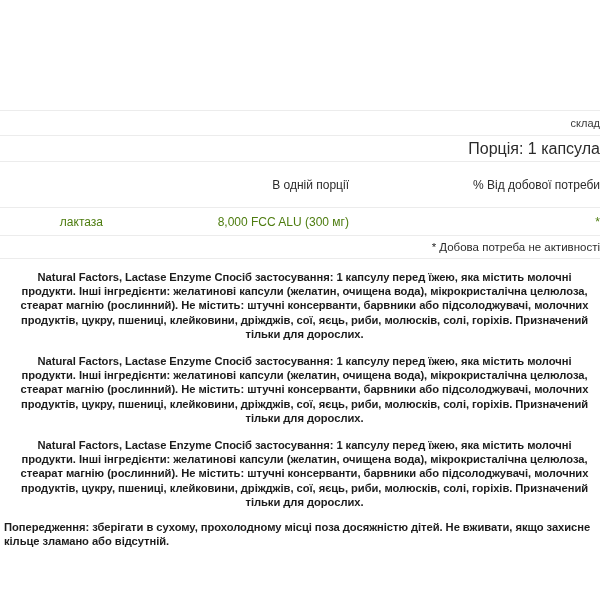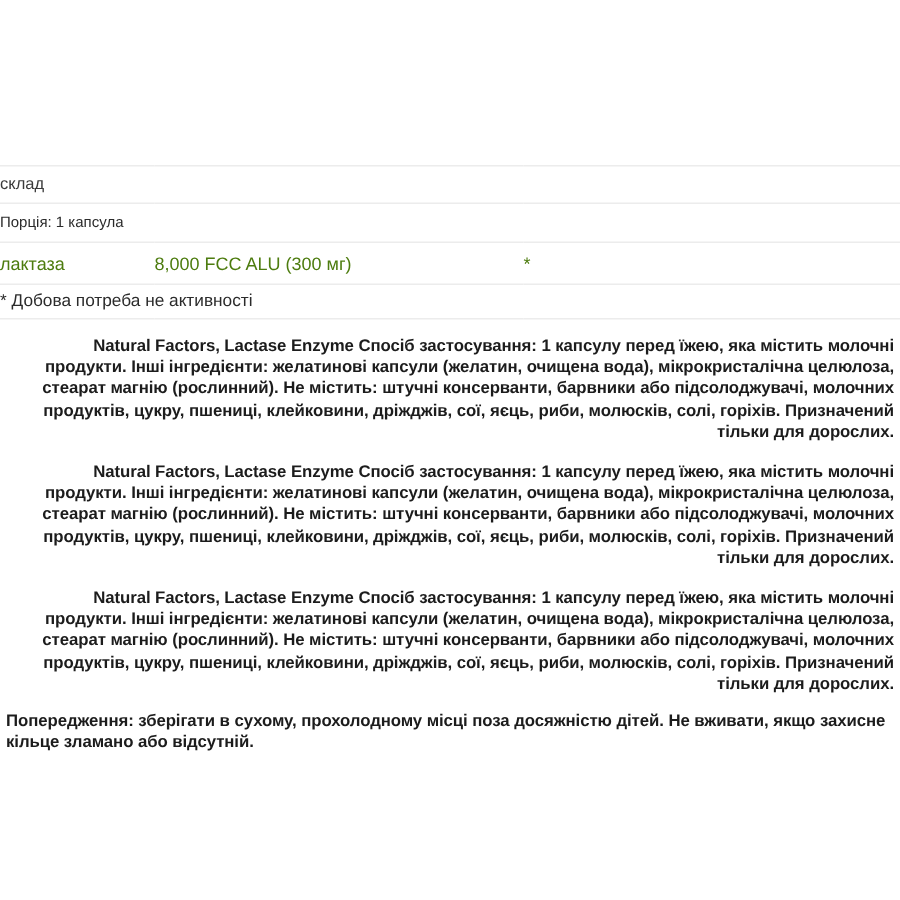--- a/index.html
+++ b/index.html
@@ -28,20 +28,21 @@
     height: 110px;
   }
 
   
   .facts-table {
     width: 600px;
     border-collapse: collapse;
     table-layout: fixed;
     font-size: 11px;
     color: #333333;
+    text-align: right;
   }
   .facts-table td {
     border-top: 1px solid #ececec;
     border-bottom: 1px solid #ececec;
     padding: 0;
     vertical-align: middle;
     font-weight: normal;
   }
 
   .col-name   { width: 103px; }
@@ -50,21 +51,21 @@
 
   .cell-pad-l { padding-left: 10px; }
 
   .row-title td {
     height: 24px;
     font-size: 11px;
     color: #3a3a3a;
   }
   .row-serving td {
     height: 25px;
-    font-size: 10px;
+    font-size: 16px;
     color: #2b2b2b;
   }
   .row-header td {
     height: 45px;
     font-size: 12px;
     color: #2b2b2b;
     vertical-align: middle;
   }
   .row-data td {
     height: 27px;
@@ -81,21 +82,21 @@
     color: #555555;
   }
 
   
   .desc-block {
     font-size: 11.2px;
     font-weight: bold;
     line-height: 14.2px;
     color: #1c1c1c;
     padding: 0 4px 0 13px;
-    text-align: right;
+    text-align: center;
     letter-spacing: -0.05px;
   }
   .desc-1 { margin-top: 11px; }
   .desc-2 { margin-top: 13px; }
   .desc-3 { margin-top: 13px; }
 
   .warning-block {
     font-size: 11.2px;
     font-weight: bold;
     line-height: 14.2px;
@@ -120,20 +121,25 @@
       <col class="col-amount">
       <col class="col-dv">
     </colgroup>
     <tbody>
       <tr class="row-title">
         <td class="cell-pad-l" colspan="3">склад</td>
       </tr>
       <tr class="row-serving">
         <td class="cell-pad-l" colspan="3">Порція: 1 капсула</td>
       </tr>
+      <tr class="row-header">
+        <td class="cell-pad-l"></td>
+        <td>В одній порції</td>
+        <td>% Від добової потреби</td>
+      </tr>
       <tr class="row-data">
         <td class="cell-pad-l">лактаза</td>
         <td>8,000 FCC ALU (300 мг)</td>
         <td class="asterisk-cell">*</td>
       </tr>
       <tr class="row-note">
         <td class="cell-pad-l" colspan="3">* Добова потреба не активності</td>
       </tr>
     </tbody>
   </table>

